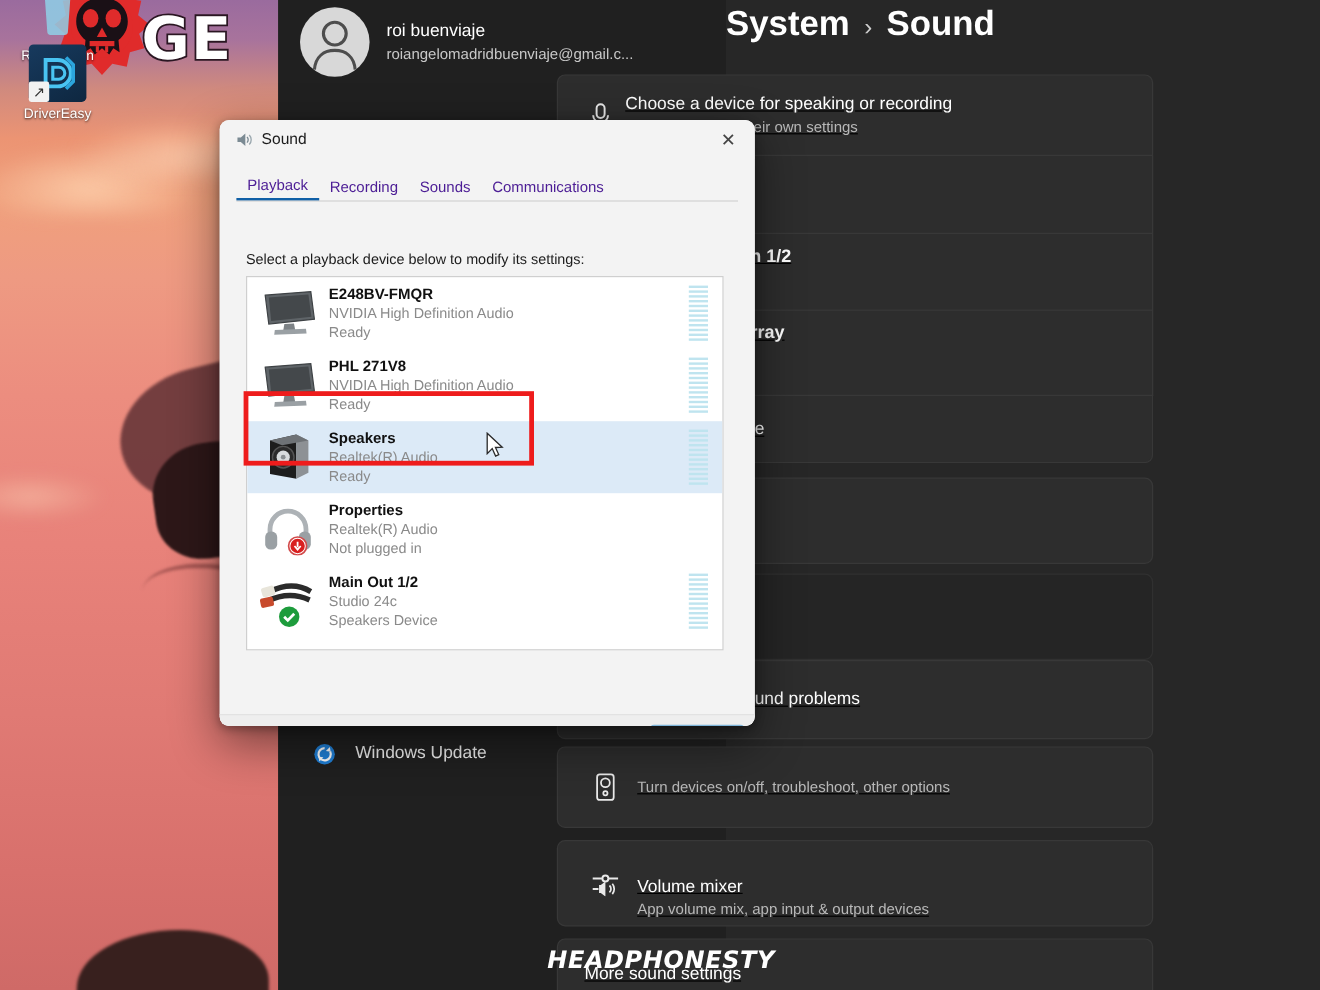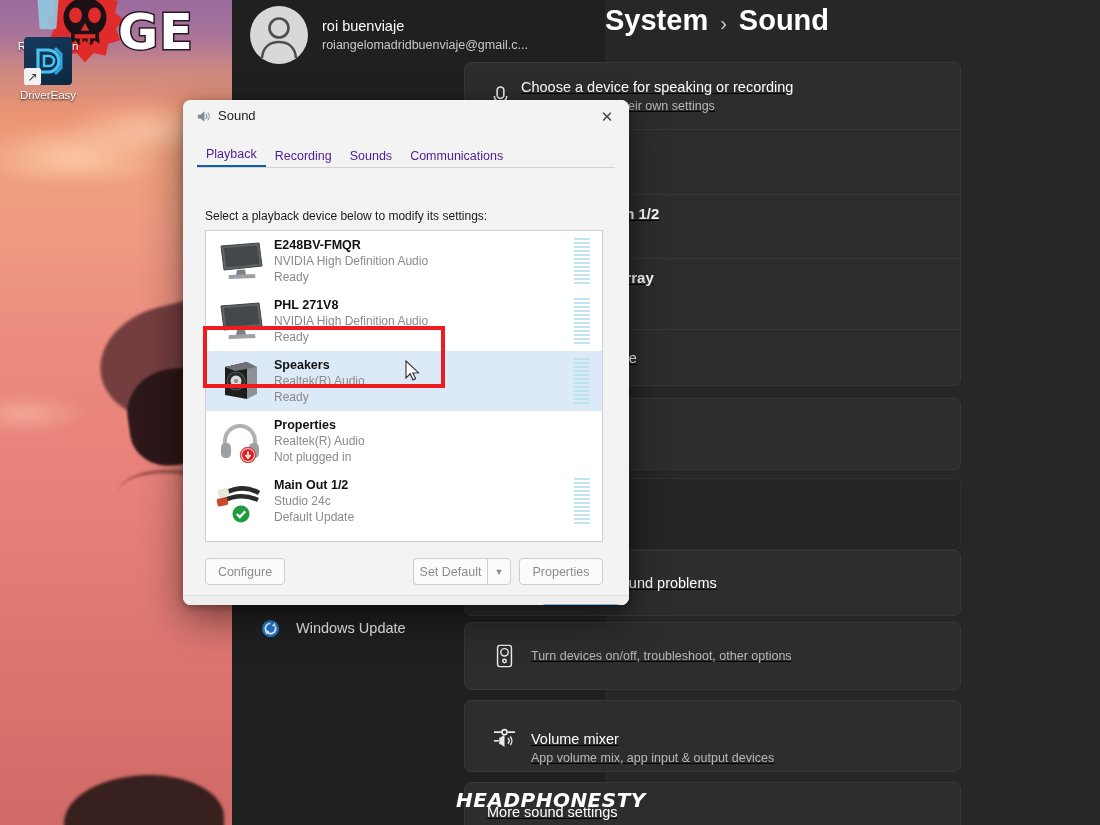--- a/index.html
+++ b/index.html
@@ -547,46 +547,40 @@
               <path d="M8 22 C20 16, 32 16, 43 21" fill="none" stroke="#2b2b2b" stroke-width="4.5"></path>
               <rect x="3" y="10" width="11" height="8" rx="2" fill="#e8e5da" transform="rotate(-16 8 14)"></rect>
               <rect x="2" y="19" width="11" height="8" rx="2" fill="#c84a2c" transform="rotate(-12 7 23)"></rect>
               <circle cx="26" cy="35" r="8.5" fill="#1d9c3c"></circle>
               <path d="M21.8 35l3 3 5.4-5.6" stroke="#fff" stroke-width="2.3" fill="none"></path>
             </svg>
           </span>
           <div class="dev-text">
             <div class="dev-name">Main Out 1/2</div>
             <div class="dev-sub">Studio 24c</div>
-            <div class="dev-sub">Default Update</div>
+            <div class="dev-sub">Speakers Device</div>
           </div>
           <span class="meter">
             <i></i>
               <i></i>
               <i></i>
               <i></i>
               <i></i>
               <i></i>
               <i></i>
               <i></i>
               <i></i>
               <i></i>
               <i></i>
               <i></i>
           </span>
         </div>
 
       </div>
 
-      <div id="dlg-btnrow">
-        <div class="wbtn" id="btn-configure">Configure</div>
-        <div class="wbtn" id="btn-setdefault">Set Default</div>
-        <div class="wbtn" id="btn-setdefault-arrow">▼</div>
-        <div class="wbtn" id="btn-properties">Properties</div>
-      </div>
 
       <div id="dlg-footer">
         <div class="fbtn" id="btn-ok">OK</div>
 
       </div>
     </div>
   </div>
 
   <div id="red-box"></div>
 

